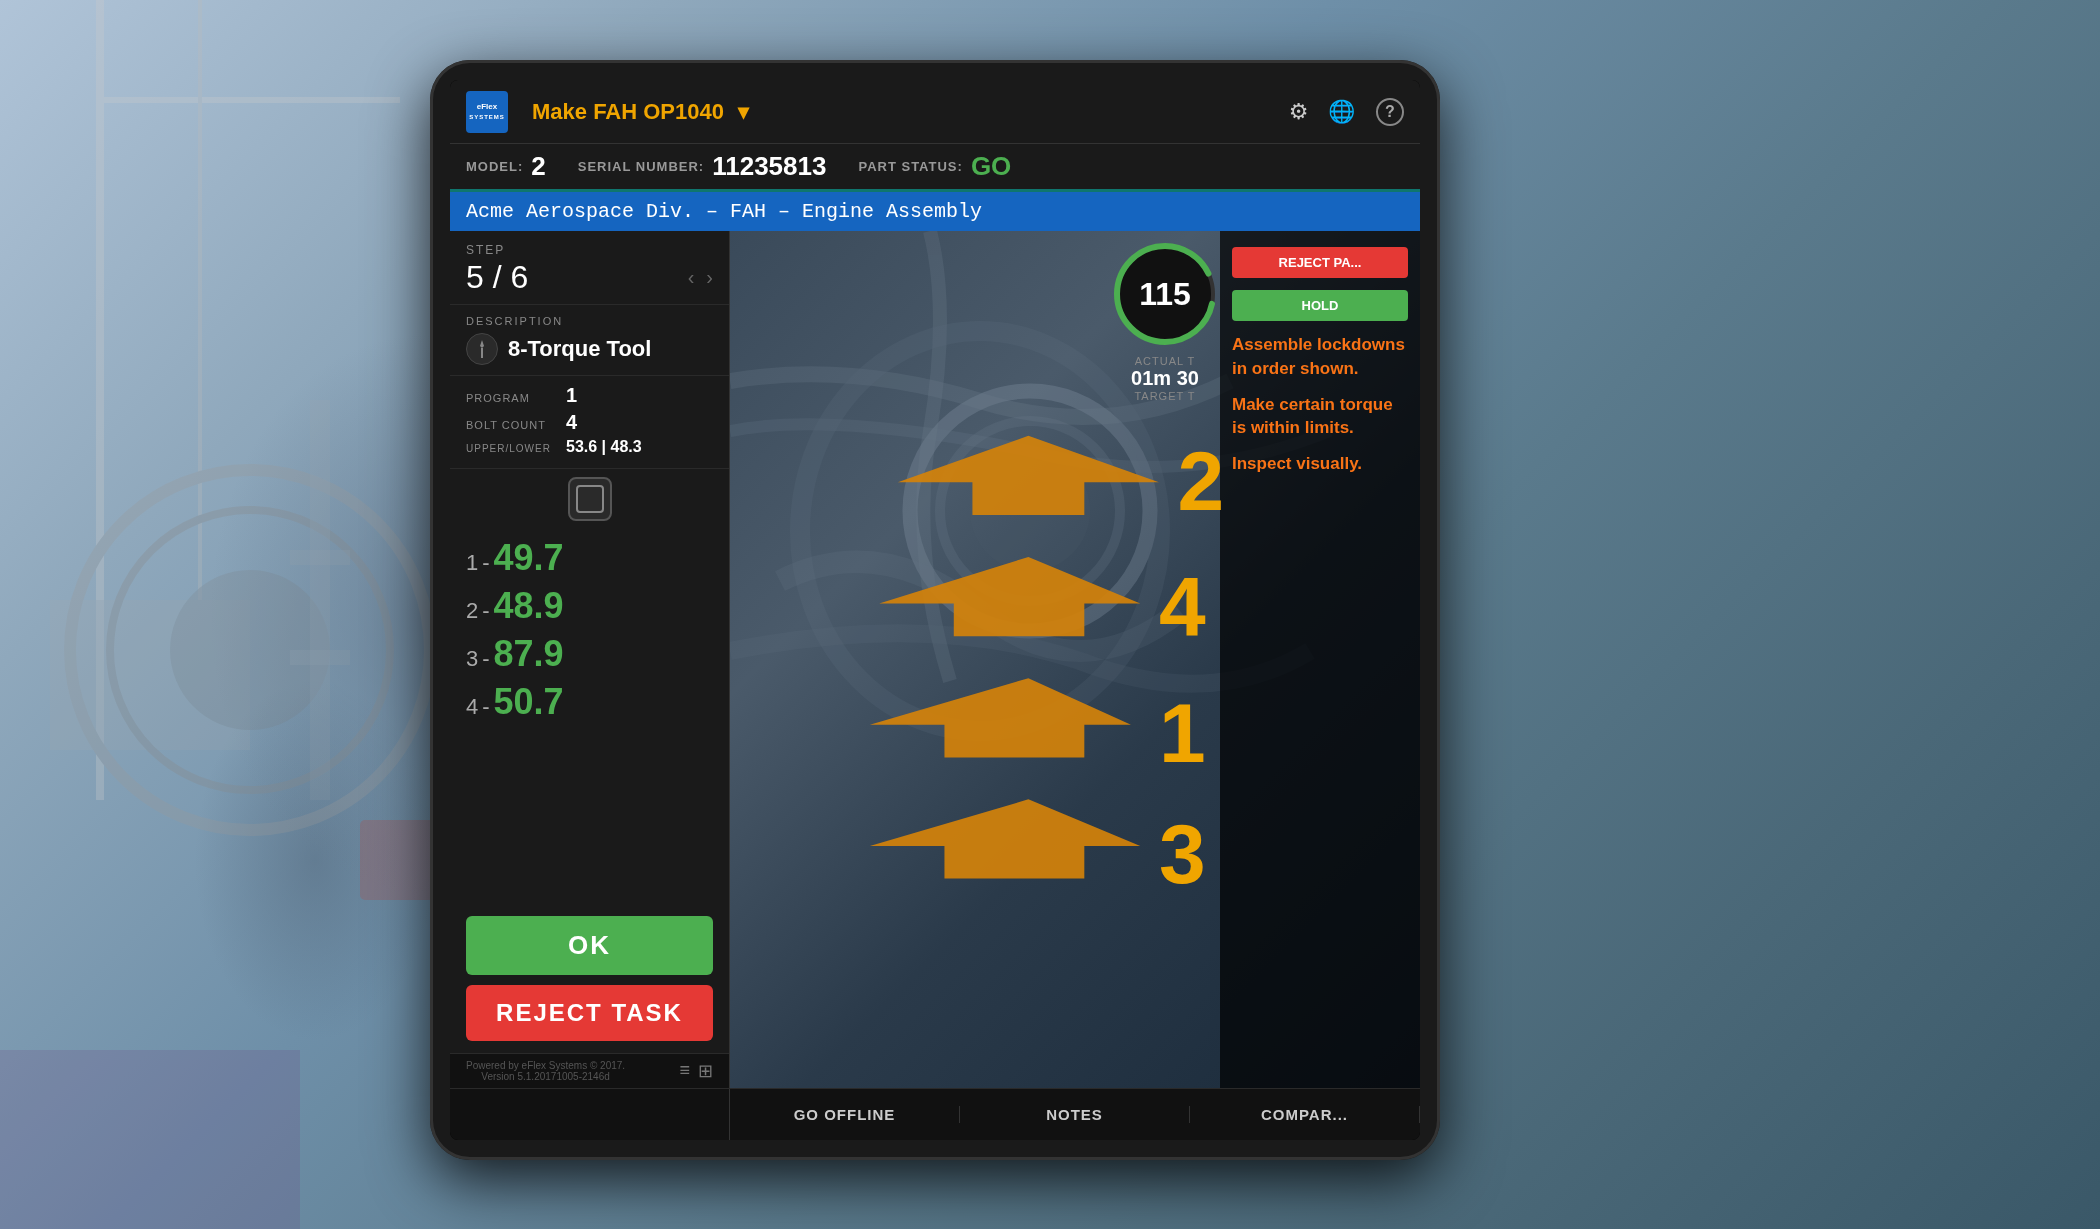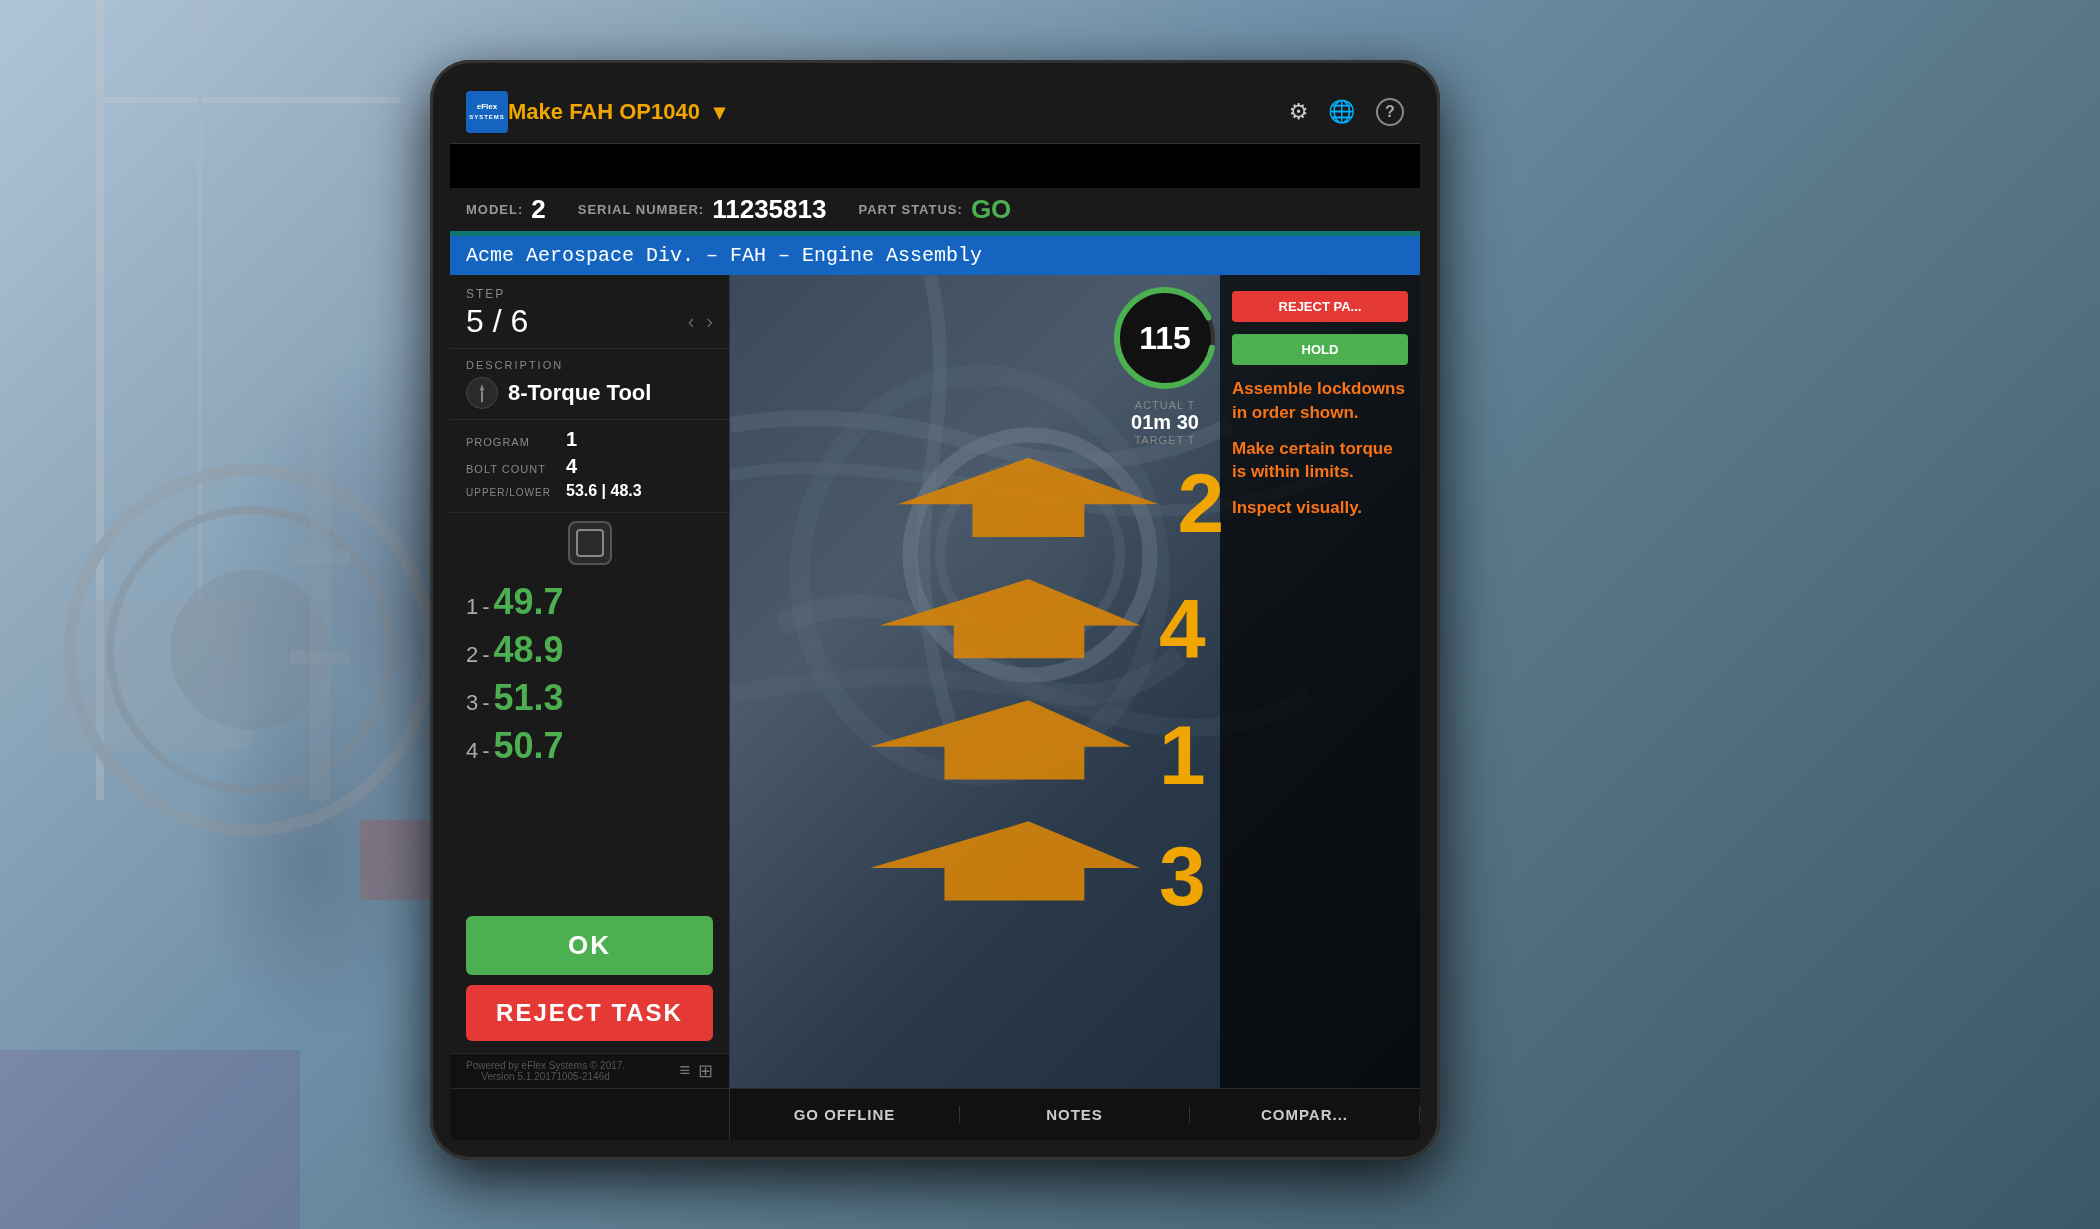--- a/index.html
+++ b/index.html
@@ -63,20 +63,21 @@
       padding: 0 16px;
       height: 64px;
       flex-shrink: 0;
       border-bottom: 1px solid #333;
     }
 
     .logo-area {
       display: flex;
       align-items: center;
       gap: 8px;
+      margin-right: 24px;
     }
 
     .app-title {
       color: #f0a500;
       font-size: 22px;
       font-weight: bold;
       flex: 1;
     }
 
     .header-icons {
@@ -93,22 +94,21 @@
 
     
     .info-bar {
       background: #1a1a1a;
       display: flex;
       align-items: center;
       padding: 0 16px;
       height: 48px;
       flex-shrink: 0;
       gap: 32px;
-      border-bottom: 5px solid #0f766e;
-      margin-top: 44px;
+      border-bottom: 3px solid #0f766e;
     }
 
     .info-item {
       display: flex;
       align-items: center;
       gap: 8px;
     }
 
     .info-label {
       color: #999;
@@ -597,21 +597,21 @@
             <span class="torque-value">49.7</span>
           </div>
           <div class="torque-reading">
             <span class="torque-index">2</span>
             <span class="torque-dash">-</span>
             <span class="torque-value">48.9</span>
           </div>
           <div class="torque-reading">
             <span class="torque-index">3</span>
             <span class="torque-dash">-</span>
-            <span class="torque-value">51.3</span>
+            <span class="torque-value">87.9</span>
           </div>
           <div class="torque-reading">
             <span class="torque-index">4</span>
             <span class="torque-dash">-</span>
             <span class="torque-value">50.7</span>
           </div>
         </div>
 
         <div class="action-buttons">
           <button class="ok-button">OK</button>

